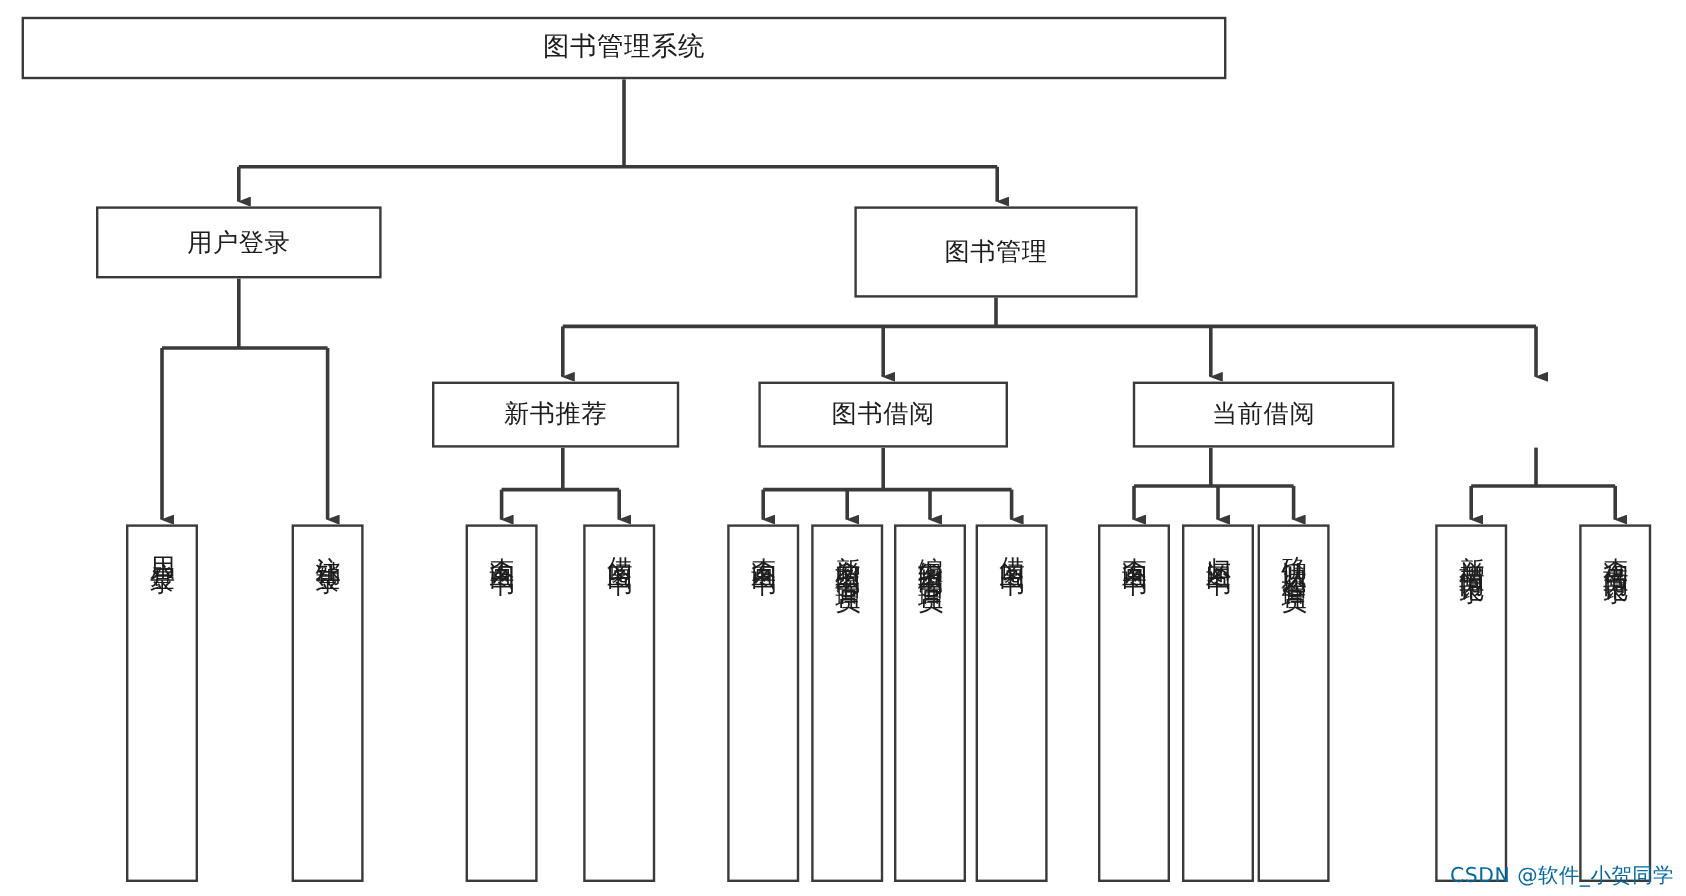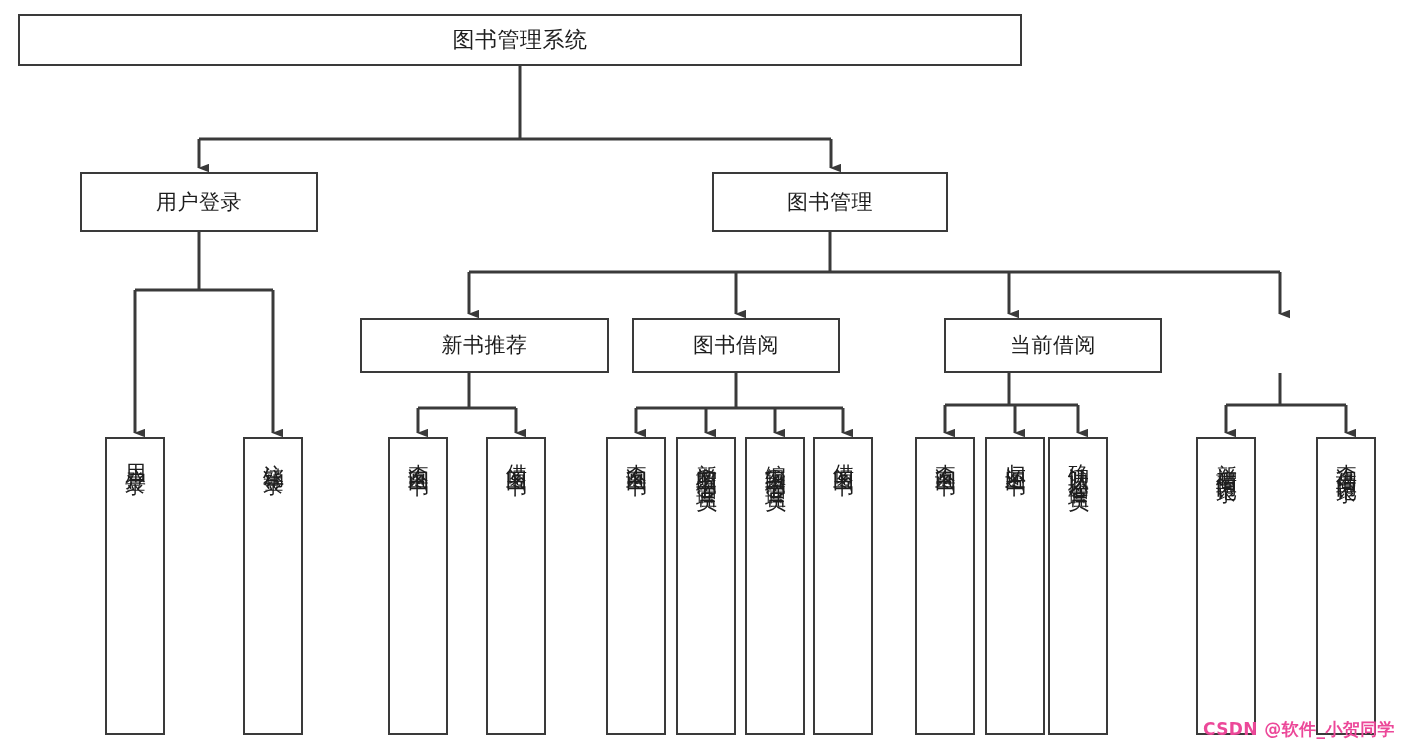--- a/index.html
+++ b/index.html
@@ -62,24 +62,23 @@
     font-size: 21px;
     line-height: 1.0;
     letter-spacing: 4px;
     white-space: nowrap;
   }
   #watermark {
     position: absolute;
     right: 10px;
     bottom: 6px;
     font-size: 17px;
-    color: #ec4899;
+    color: #0369a1;
     white-space: nowrap;
     letter-spacing: 0.4px;
-    font-weight: bold;
   }
 </style>
 </head>
 <body>
 
 <div id="diagram-root">
 
   <svg id="edges-layer" viewBox="0 0 1405 747" width="1405" height="747">
     <defs>
       <marker id="arrowhead" markerWidth="9" markerHeight="11" refX="4.2" refY="10" orient="auto" markerUnits="userSpaceOnUse">
@@ -130,25 +129,25 @@
     </g>
   </svg>
 
   <div class="node horiz root" style="left:18px; top:14px; width:1004px; height:52px;">
     <span class="node-label">图书管理系统</span>
   </div>
 
   <div class="node horiz" style="left:80px; top:172px; width:238px; height:60px;">
     <span class="node-label">用户登录</span>
   </div>
-  <div class="node horiz" style="left:712px; top:172px; width:236px; height:60px;">
+  <div class="node horiz" style="left:712px; top:172px; width:236px; height:76px;">
     <span class="node-label">图书管理</span>
   </div>
 
-  <div class="node horiz" style="left:360px; top:318px; width:249px; height:55px;">
+  <div class="node horiz" style="left:360px; top:318px; width:206px; height:55px;">
     <span class="node-label">新书推荐</span>
   </div>
   <div class="node horiz" style="left:632px; top:318px; width:208px; height:55px;">
     <span class="node-label">图书借阅</span>
   </div>
   <div class="node horiz" style="left:900px; top:318px; width:218px; height:55px;margin-left:44px;">
     <span class="node-label">当前借阅</span>
   </div>
 
   <div class="node vert" style="left:105px; top:437px; width:60px; height:298px;">

